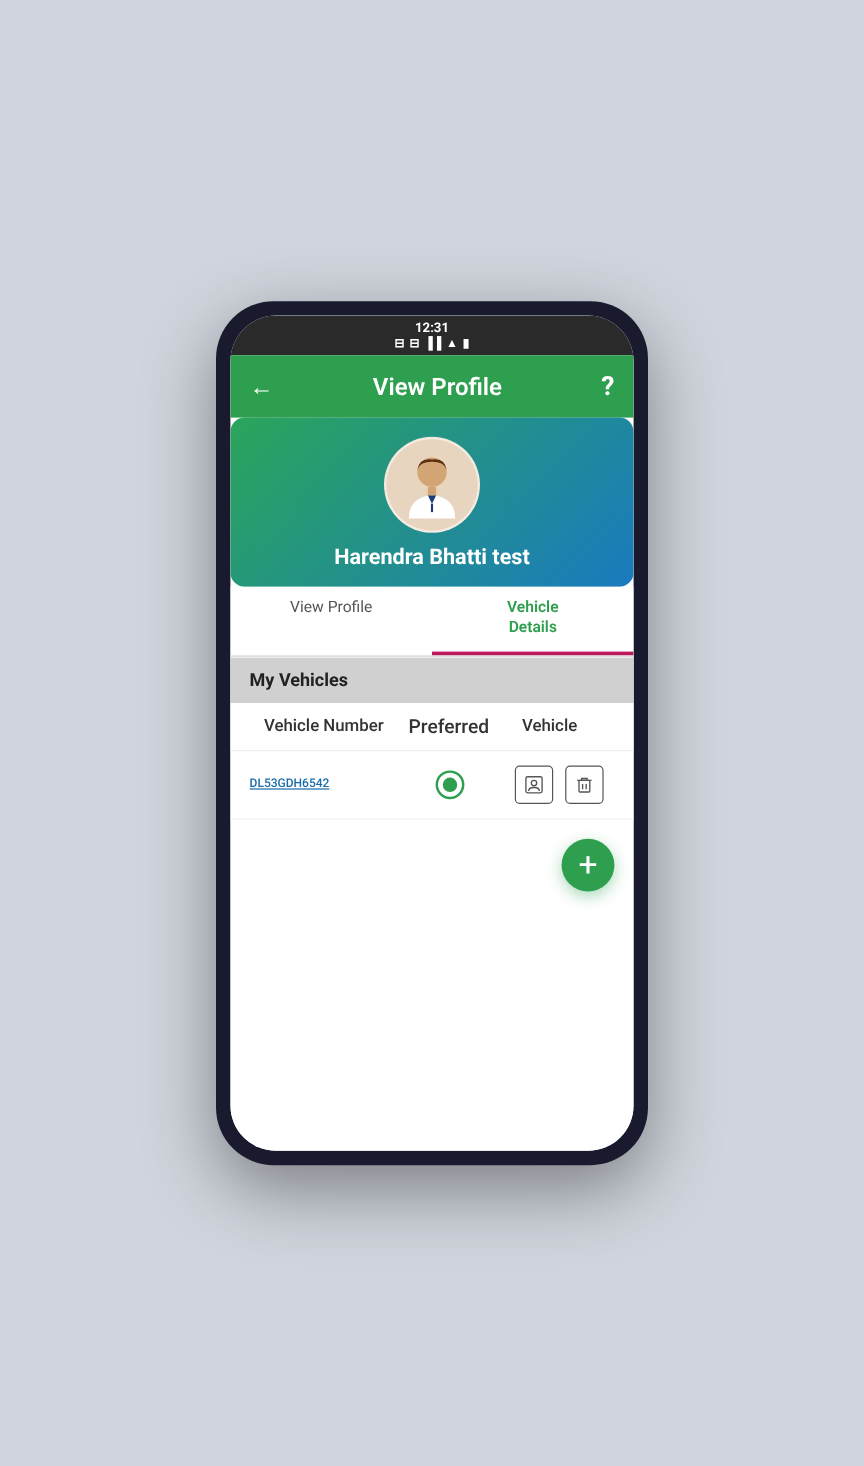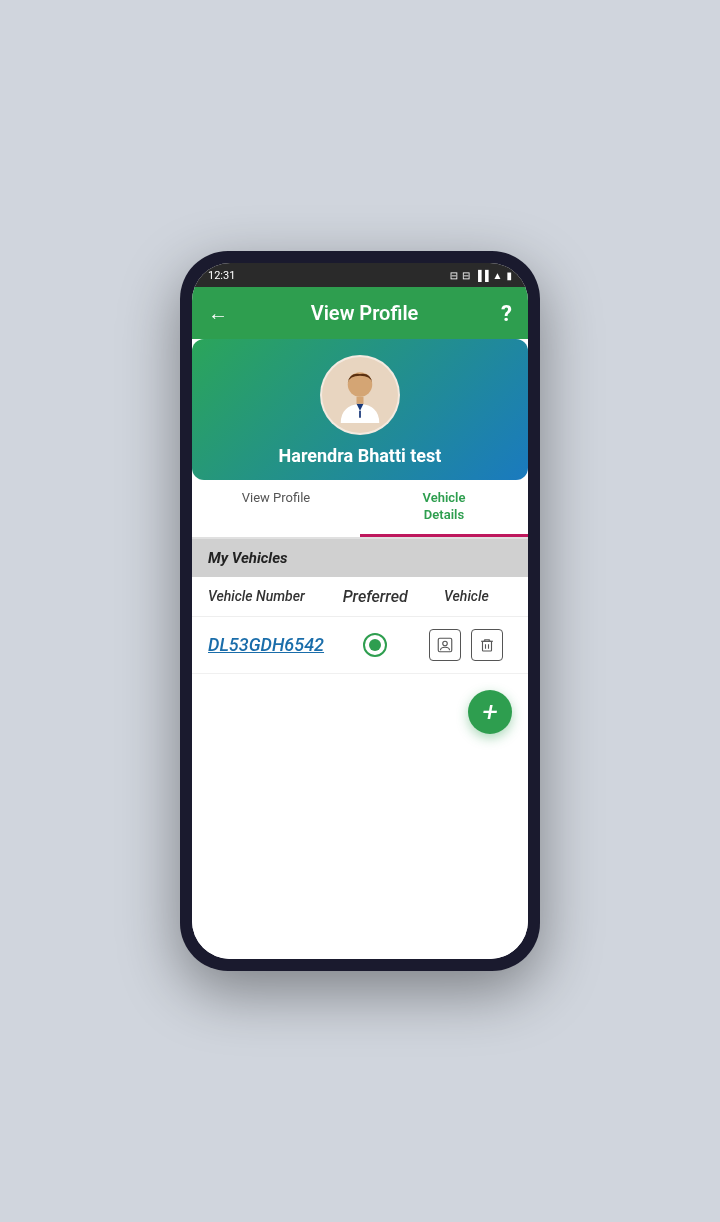--- a/index.html
+++ b/index.html
@@ -31,22 +31,23 @@
     }
     
     .status-bar {
       background: #2a2a2a;
       color: #fff;
       display: flex;
       justify-content: space-between;
       align-items: center;
       padding: 4px 16px;
       font-size: 11px;
-      font-weight: 400;
+      font-weight: 700;
       min-height: 24px;
+      flex-direction: column;
     }
     .status-left { display: flex; align-items: center; gap: 4px; }
     .status-right { display: flex; align-items: center; gap: 4px; }
     .status-icon { font-size: 10px; }
 
     
     .app-header {
       background: #2e9e4f;
       color: #fff;
       display: flex;
@@ -135,37 +136,37 @@
     }
 
     
     .vehicle-table {
       width: 100%;
       background: #fff;
     }
     .table-header-row {
       display: flex;
       align-items: center;
-      padding: 10px 16px;
+      padding: 10px 28px;
       background: #fff;
       border-bottom: 1px solid #eee;
     }
     .col-number { flex: 2; font-size: 14px; color: #333; font-weight: 500; }
     .col-preferred { flex: 1.5; text-align: center; font-size: 16px; color: #333; font-weight: 500; }
     .col-action { flex: 1.5; text-align: center; font-size: 14px; color: #333; font-weight: 500; }
 
     .table-row {
       display: flex;
       align-items: center;
       padding: 12px 16px;
       border-bottom: 1px solid #f0f0f0;
     }
     .vehicle-number {
       flex: 2;
-      font-size: 18px;
+      font-size: 10px;
       color: #1a6daa;
       text-decoration: underline;
       cursor: pointer;
     }
     .preferred-col {
       flex: 1.5;
       display: flex;
       justify-content: center;
       align-items: center;
     }
@@ -234,21 +235,20 @@
       justify-content: center;
       cursor: pointer;
       box-shadow: 0 4px 12px rgba(46,158,79,0.4);
       line-height: 1;
     }
 
     .content-area {
       flex: 1;
       overflow-y: auto;
       background: #fff;
-      font-style: italic;
     }
   </style>
 </head>
 <body>
 
 <div class="phone-outer">
   <div class="phone-inner">
 
     <div class="status-bar">
       <div class="status-left">

